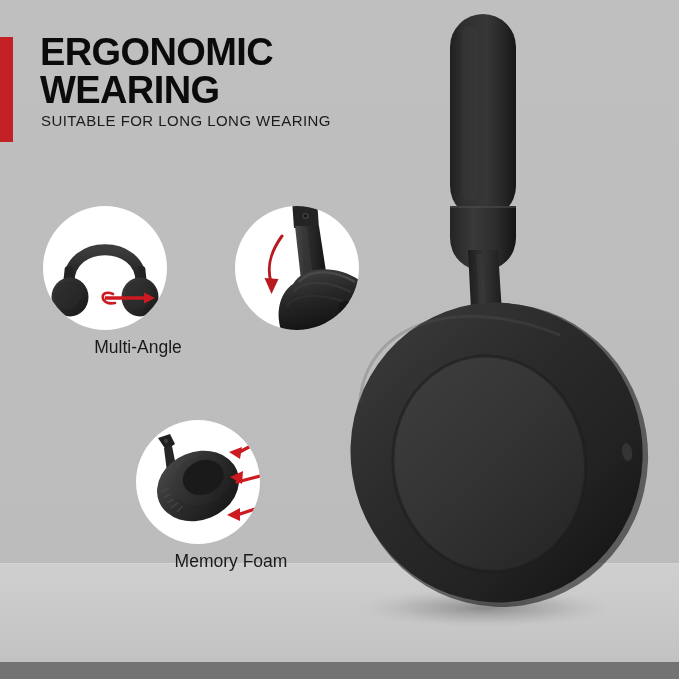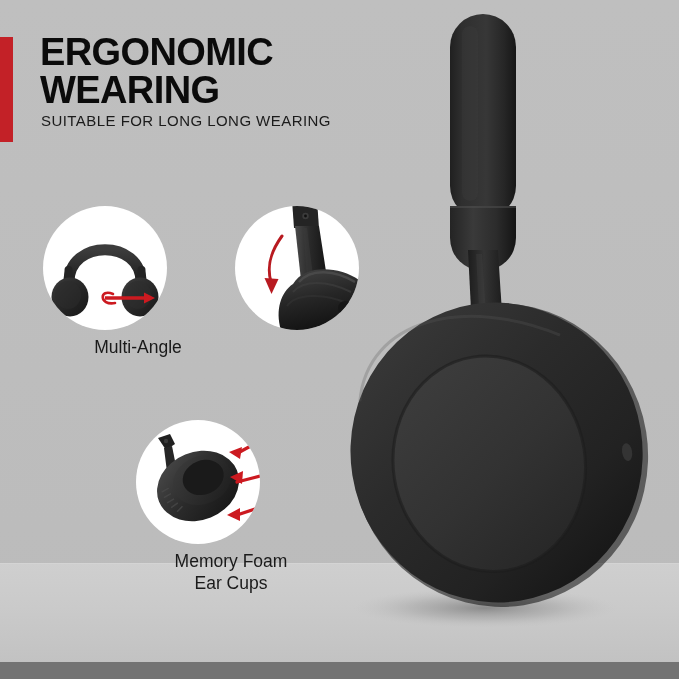--- a/index.html
+++ b/index.html
@@ -270,21 +270,20 @@
           <path d="M124 56 L 101 62"></path>
           <path d="M122 88 L 98 96"></path>
         </g>
         <path d="M93 32 L 106 27 L 104 39 Z" fill="#cc1a20"></path>
         <path d="M94 57 L 107 51 L 106 64 Z" fill="#cc1a20"></path>
         <path d="M91 95 L 104 88 L 104 101 Z" fill="#cc1a20"></path>
       </svg>
     </div>
     <div class="caption">
       <span class="cl">Memory Foam</span>
-      <span class="cl">Ear Cups</span>
     </div>
   </div>
 
   <div class="product">
     <svg viewBox="0 0 339 679">
       <defs>
         <linearGradient id="padG" x1="0" y1="0" x2="1" y2="0">
           <stop offset="0%" stop-color="#202020"></stop>
           <stop offset="18%" stop-color="#2f2f2f"></stop>
           <stop offset="55%" stop-color="#373737"></stop>

